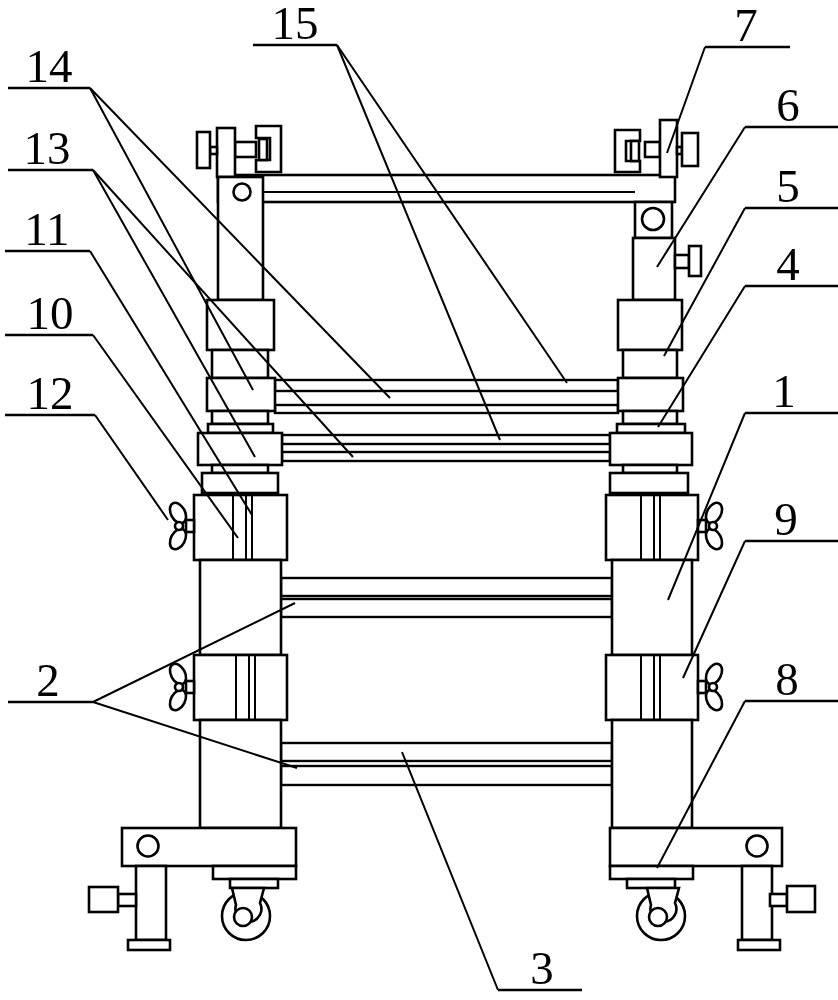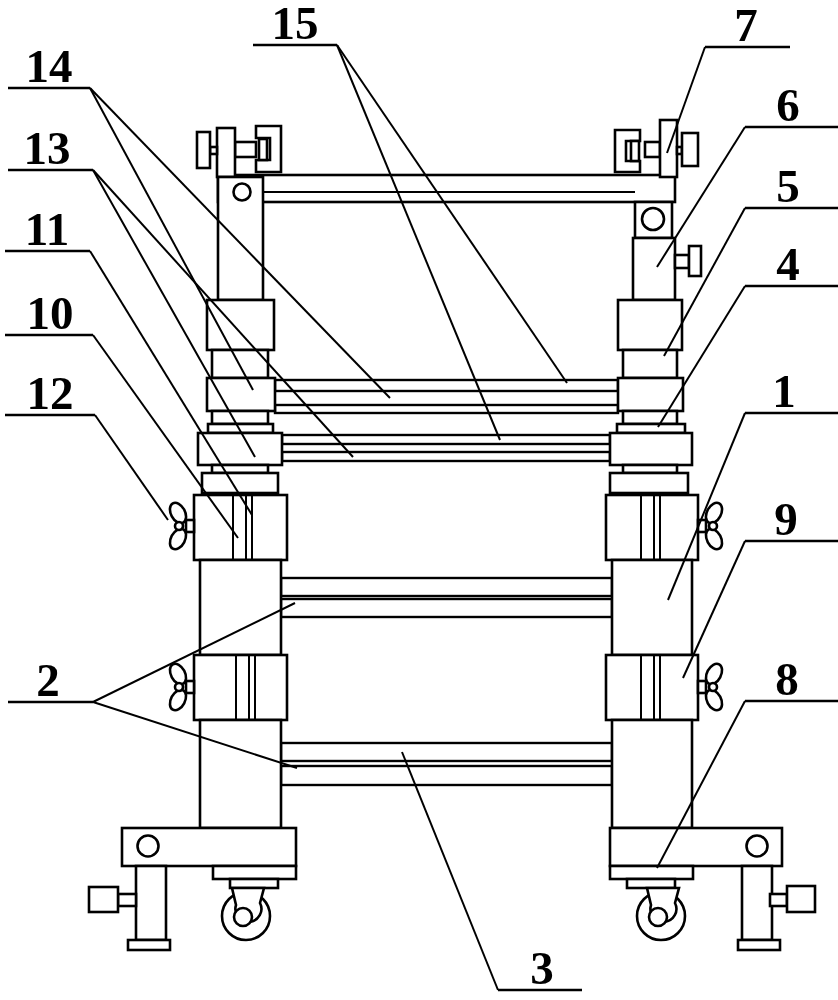--- a/index.html
+++ b/index.html
@@ -1,16 +1,16 @@
 <!DOCTYPE html>
 <html><head>
 <meta charset="utf-8">
 <style>
   html,body{margin:0;padding:0;background:#ffffff;}
-  .stage{position:relative;width:838px;height:1000px;background:#ffffff;overflow:hidden;font-weight:bold;}
+  .stage{position:relative;width:838px;height:1000px;background:#ffffff;overflow:hidden;}
   svg{display:block;}
   .part{fill:#ffffff;stroke:#000000;stroke-width:2.6;stroke-linejoin:miter;}
   .thin{fill:none;stroke:#000000;stroke-width:2;}
   .bar{fill:#ffffff;stroke:#000000;stroke-width:2.4;}
   .leader{stroke:#000000;stroke-width:2;fill:none;}
   .underline{stroke:#000000;stroke-width:2.6;}
   .callout-num{font-family:"Liberation Serif","DejaVu Serif",serif;font-size:47px;fill:#000000;text-anchor:middle;}
 </style>
 </head>
 <body>

